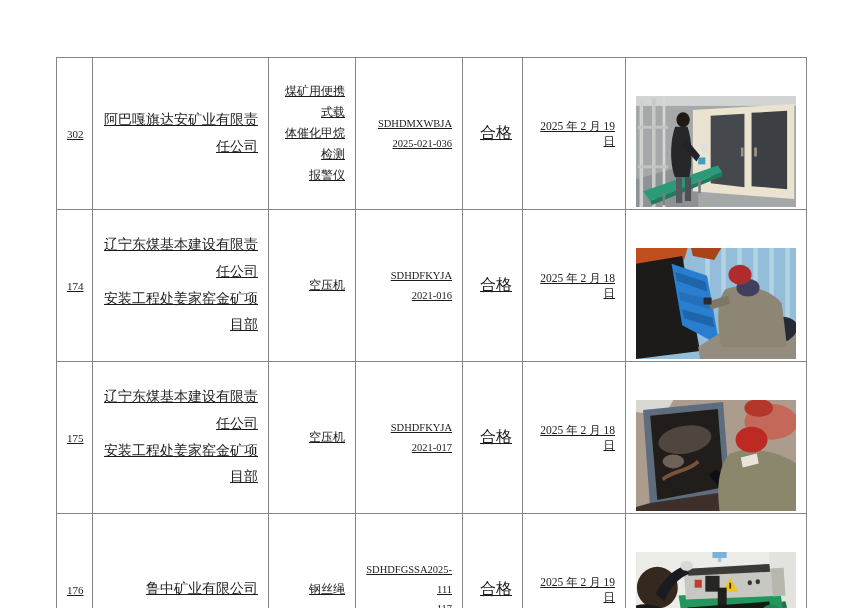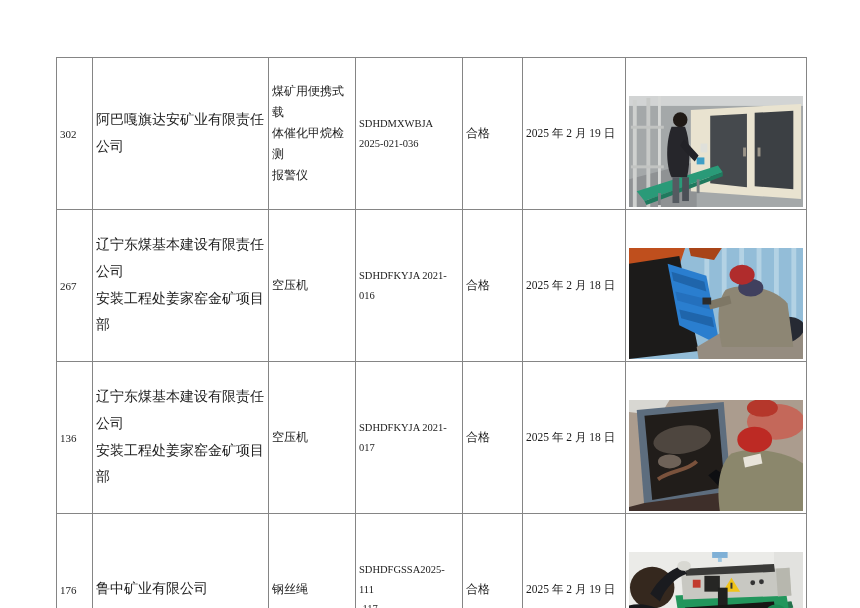--- a/index.html
+++ b/index.html
@@ -6,29 +6,29 @@
   body{
     width:860px;height:608px;background:#ffffff;position:relative;overflow:hidden;
     font-family:"Liberation Serif","DejaVu Serif",serif;color:#1c1c1c;
   }
   table.insp{
     position:absolute;left:56px;top:57px;
     border-collapse:collapse;table-layout:fixed;width:750px;
   }
   table.insp td{
     border:1px solid #858585;
-    text-align:left;vertical-align:middle;
-    padding:2px 3px;white-space:pre-line;overflow:hidden;
+    text-align:right;vertical-align:middle;
+    padding:2px 10px;white-space:pre-line;overflow:hidden;text-decoration:underline;
   }
   tr.row{height:112.5px;}
   td.c-no{font-size:11px;}
   td.c-company{font-size:14px;line-height:1.9;}
   td.c-equip{font-size:12px;line-height:1.75;}
   td.c-cert{font-size:10.5px;line-height:1.9;letter-spacing:0;}
-  td.c-result{font-size:12px;}
+  td.c-result{font-size:16px;}
   td.c-date{font-size:11.5px;}
   td.c-photo{padding:0;}
   .photo{width:100%;height:111px;display:block;}
   .photo svg{display:block;width:100%;height:100%;}
 </style>
 </head>
 <body>
 
 <table class="insp">
   <colgroup>
@@ -86,21 +86,21 @@
               <path d="M57,44 C63,50 68,56 72,60 L68,66 C62,60 56,54 53,50 Z" fill="#222227"></path>
               <rect x="45" y="82" width="7" height="26" fill="#555a61"></rect>
               <rect x="55" y="82" width="7" height="24" fill="#4b5057"></rect>
             </g>
           </svg>
         </span>
       </td>
     </tr>
 
     <tr class="row">
-      <td class="c-no">267</td>
+      <td class="c-no">174</td>
       <td class="c-company">辽宁东煤基本建设有限责任公司
 安装工程处姜家窑金矿项目部</td>
       <td class="c-equip">空压机</td>
       <td class="c-cert">SDHDFKYJA 2021-016</td>
       <td class="c-result">合格</td>
       <td class="c-date">2025 年 2 月 18 日</td>
       <td class="c-photo">
         <span class="photo" role="img" aria-label="Worker in red helmet inspecting a blue air-compressor panel beside a corrugated blue wall">
           <svg viewBox="0 0 180 112" preserveAspectRatio="none">
             <rect width="180" height="112" fill="#93bdd8"></rect>
@@ -129,21 +129,21 @@
               <ellipse cx="117" cy="27" rx="13" ry="10" fill="#b02c2c"></ellipse>
               <path d="M104,48 C96,50 88,52 82,54 L84,62 C92,60 100,58 106,56 Z" fill="#7e7765"></path>
               <rect x="76" y="50" width="9" height="7" fill="#2b2b2b"></rect>
             </g>
           </svg>
         </span>
       </td>
     </tr>
 
     <tr class="row">
-      <td class="c-no">136</td>
+      <td class="c-no">175</td>
       <td class="c-company">辽宁东煤基本建设有限责任公司
 安装工程处姜家窑金矿项目部</td>
       <td class="c-equip">空压机</td>
       <td class="c-cert">SDHDFKYJA 2021-017</td>
       <td class="c-result">合格</td>
       <td class="c-date">2025 年 2 月 18 日</td>
       <td class="c-photo">
         <span class="photo" role="img" aria-label="Worker in red helmet and olive jacket checking inside an open compressor compartment">
           <svg viewBox="0 0 180 112" preserveAspectRatio="none">
             <rect width="180" height="112" fill="#ab9c8e"></rect>

